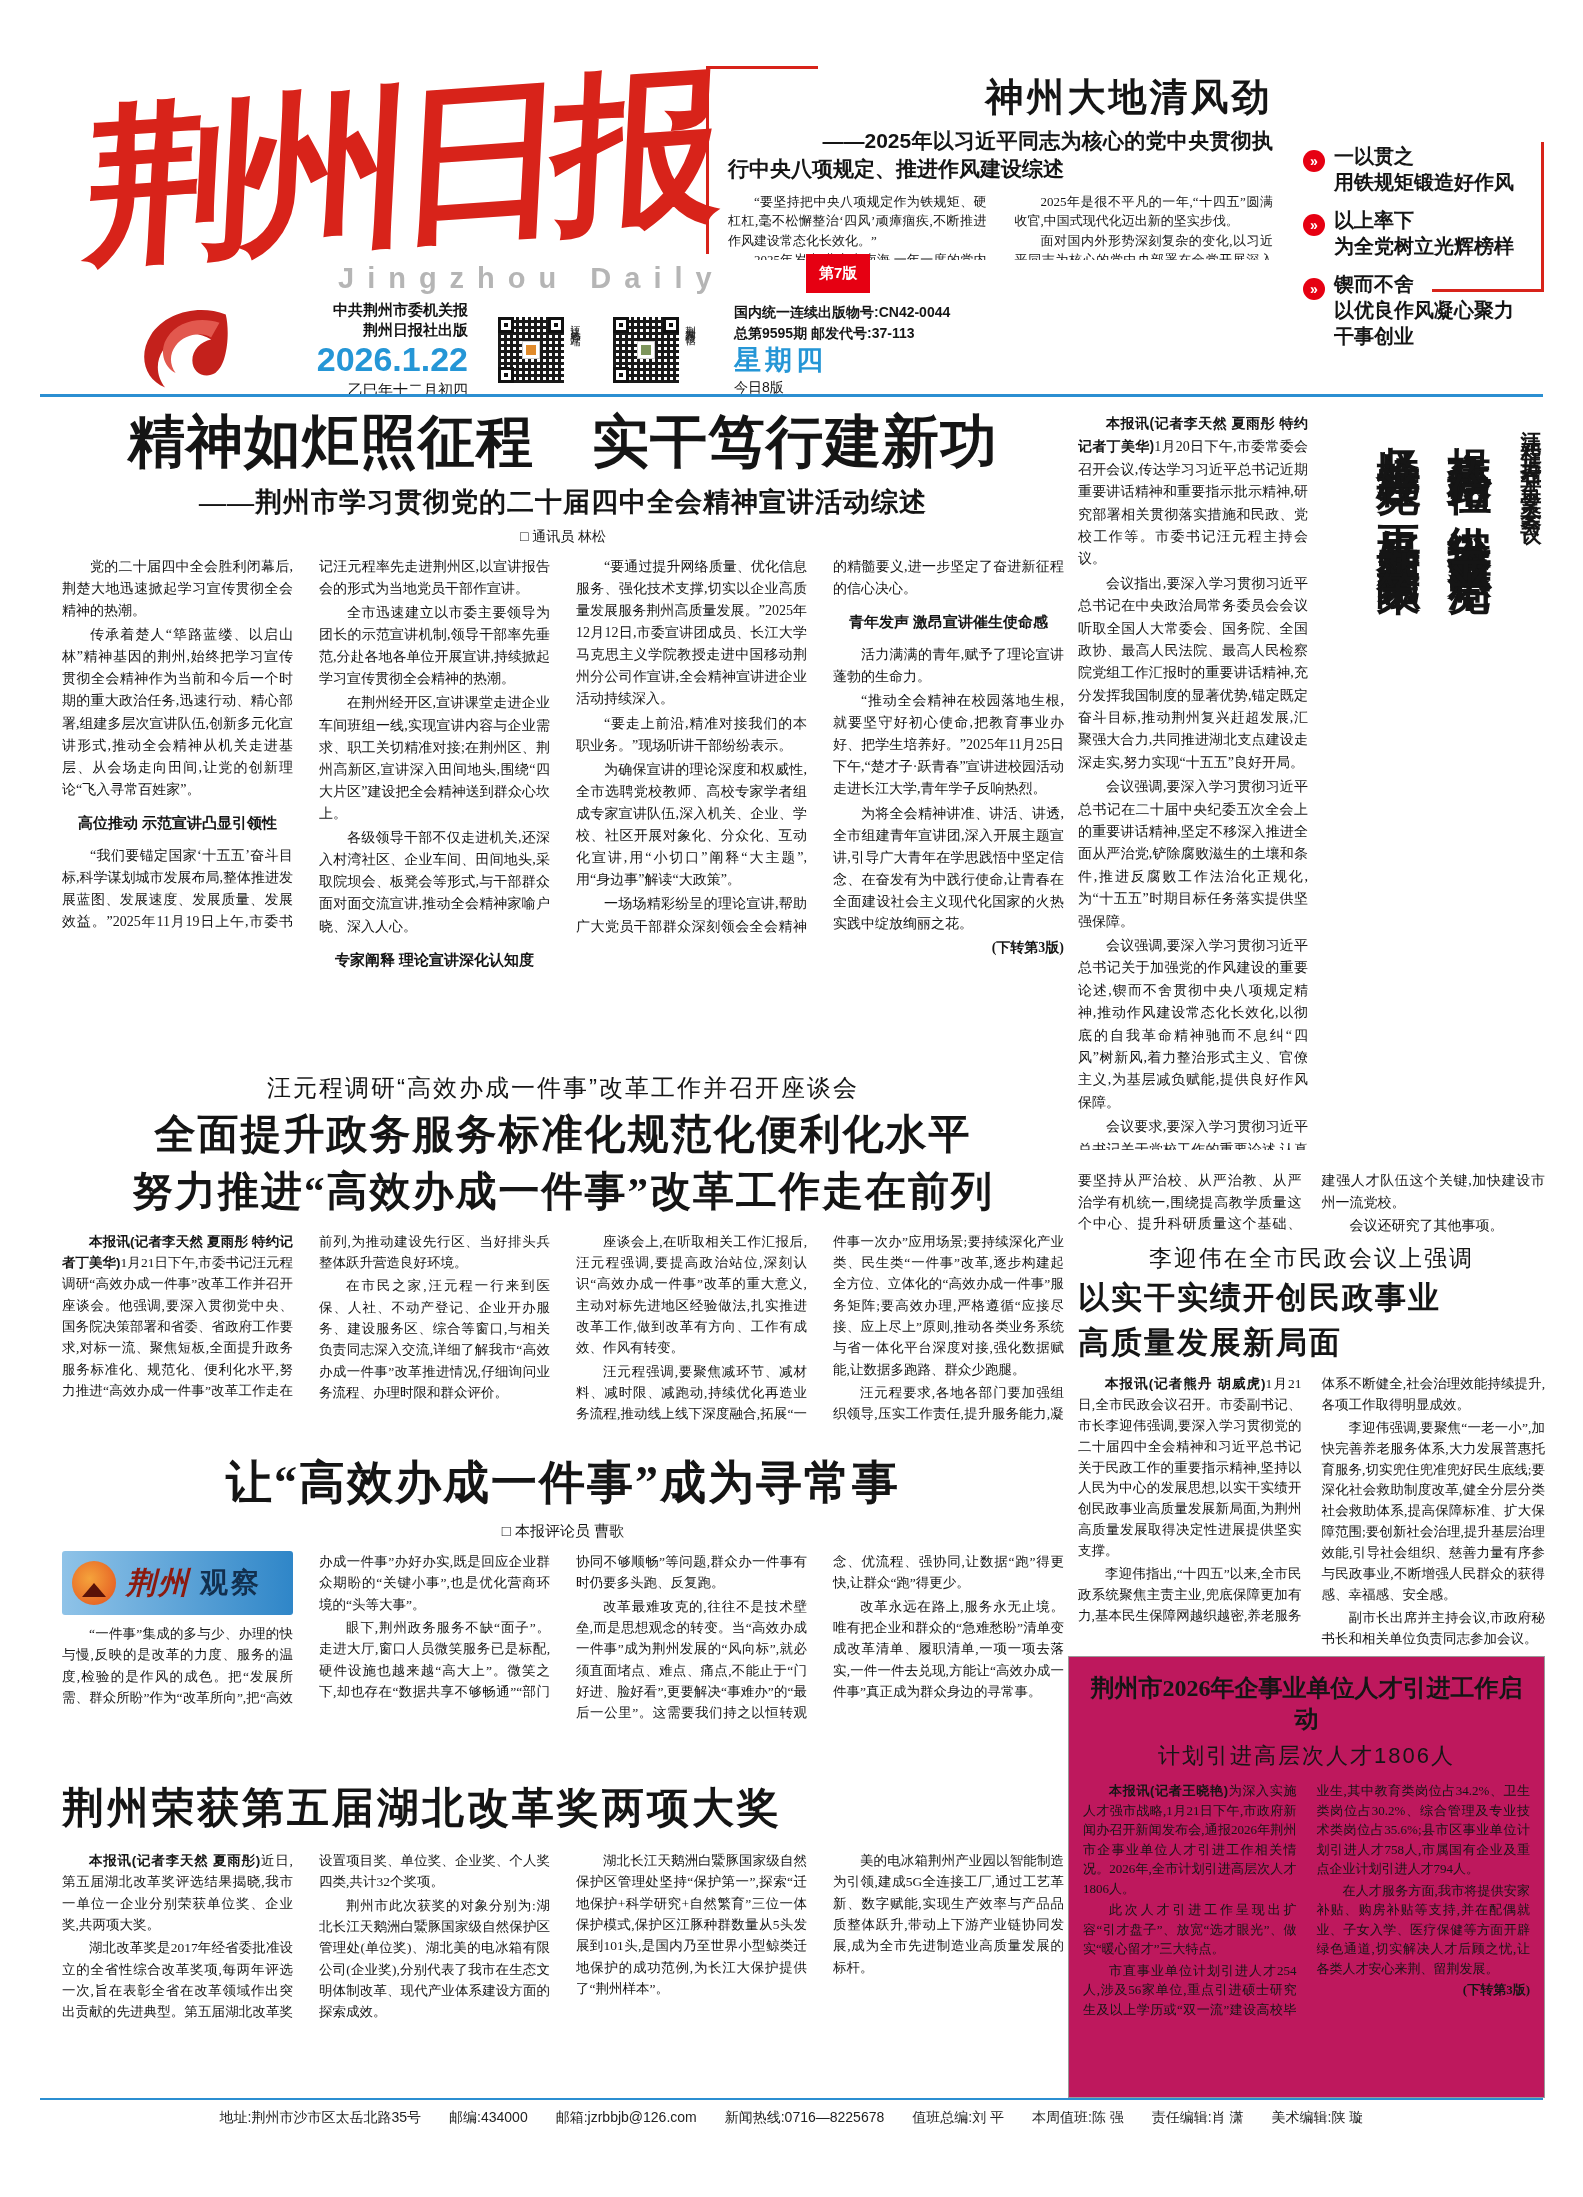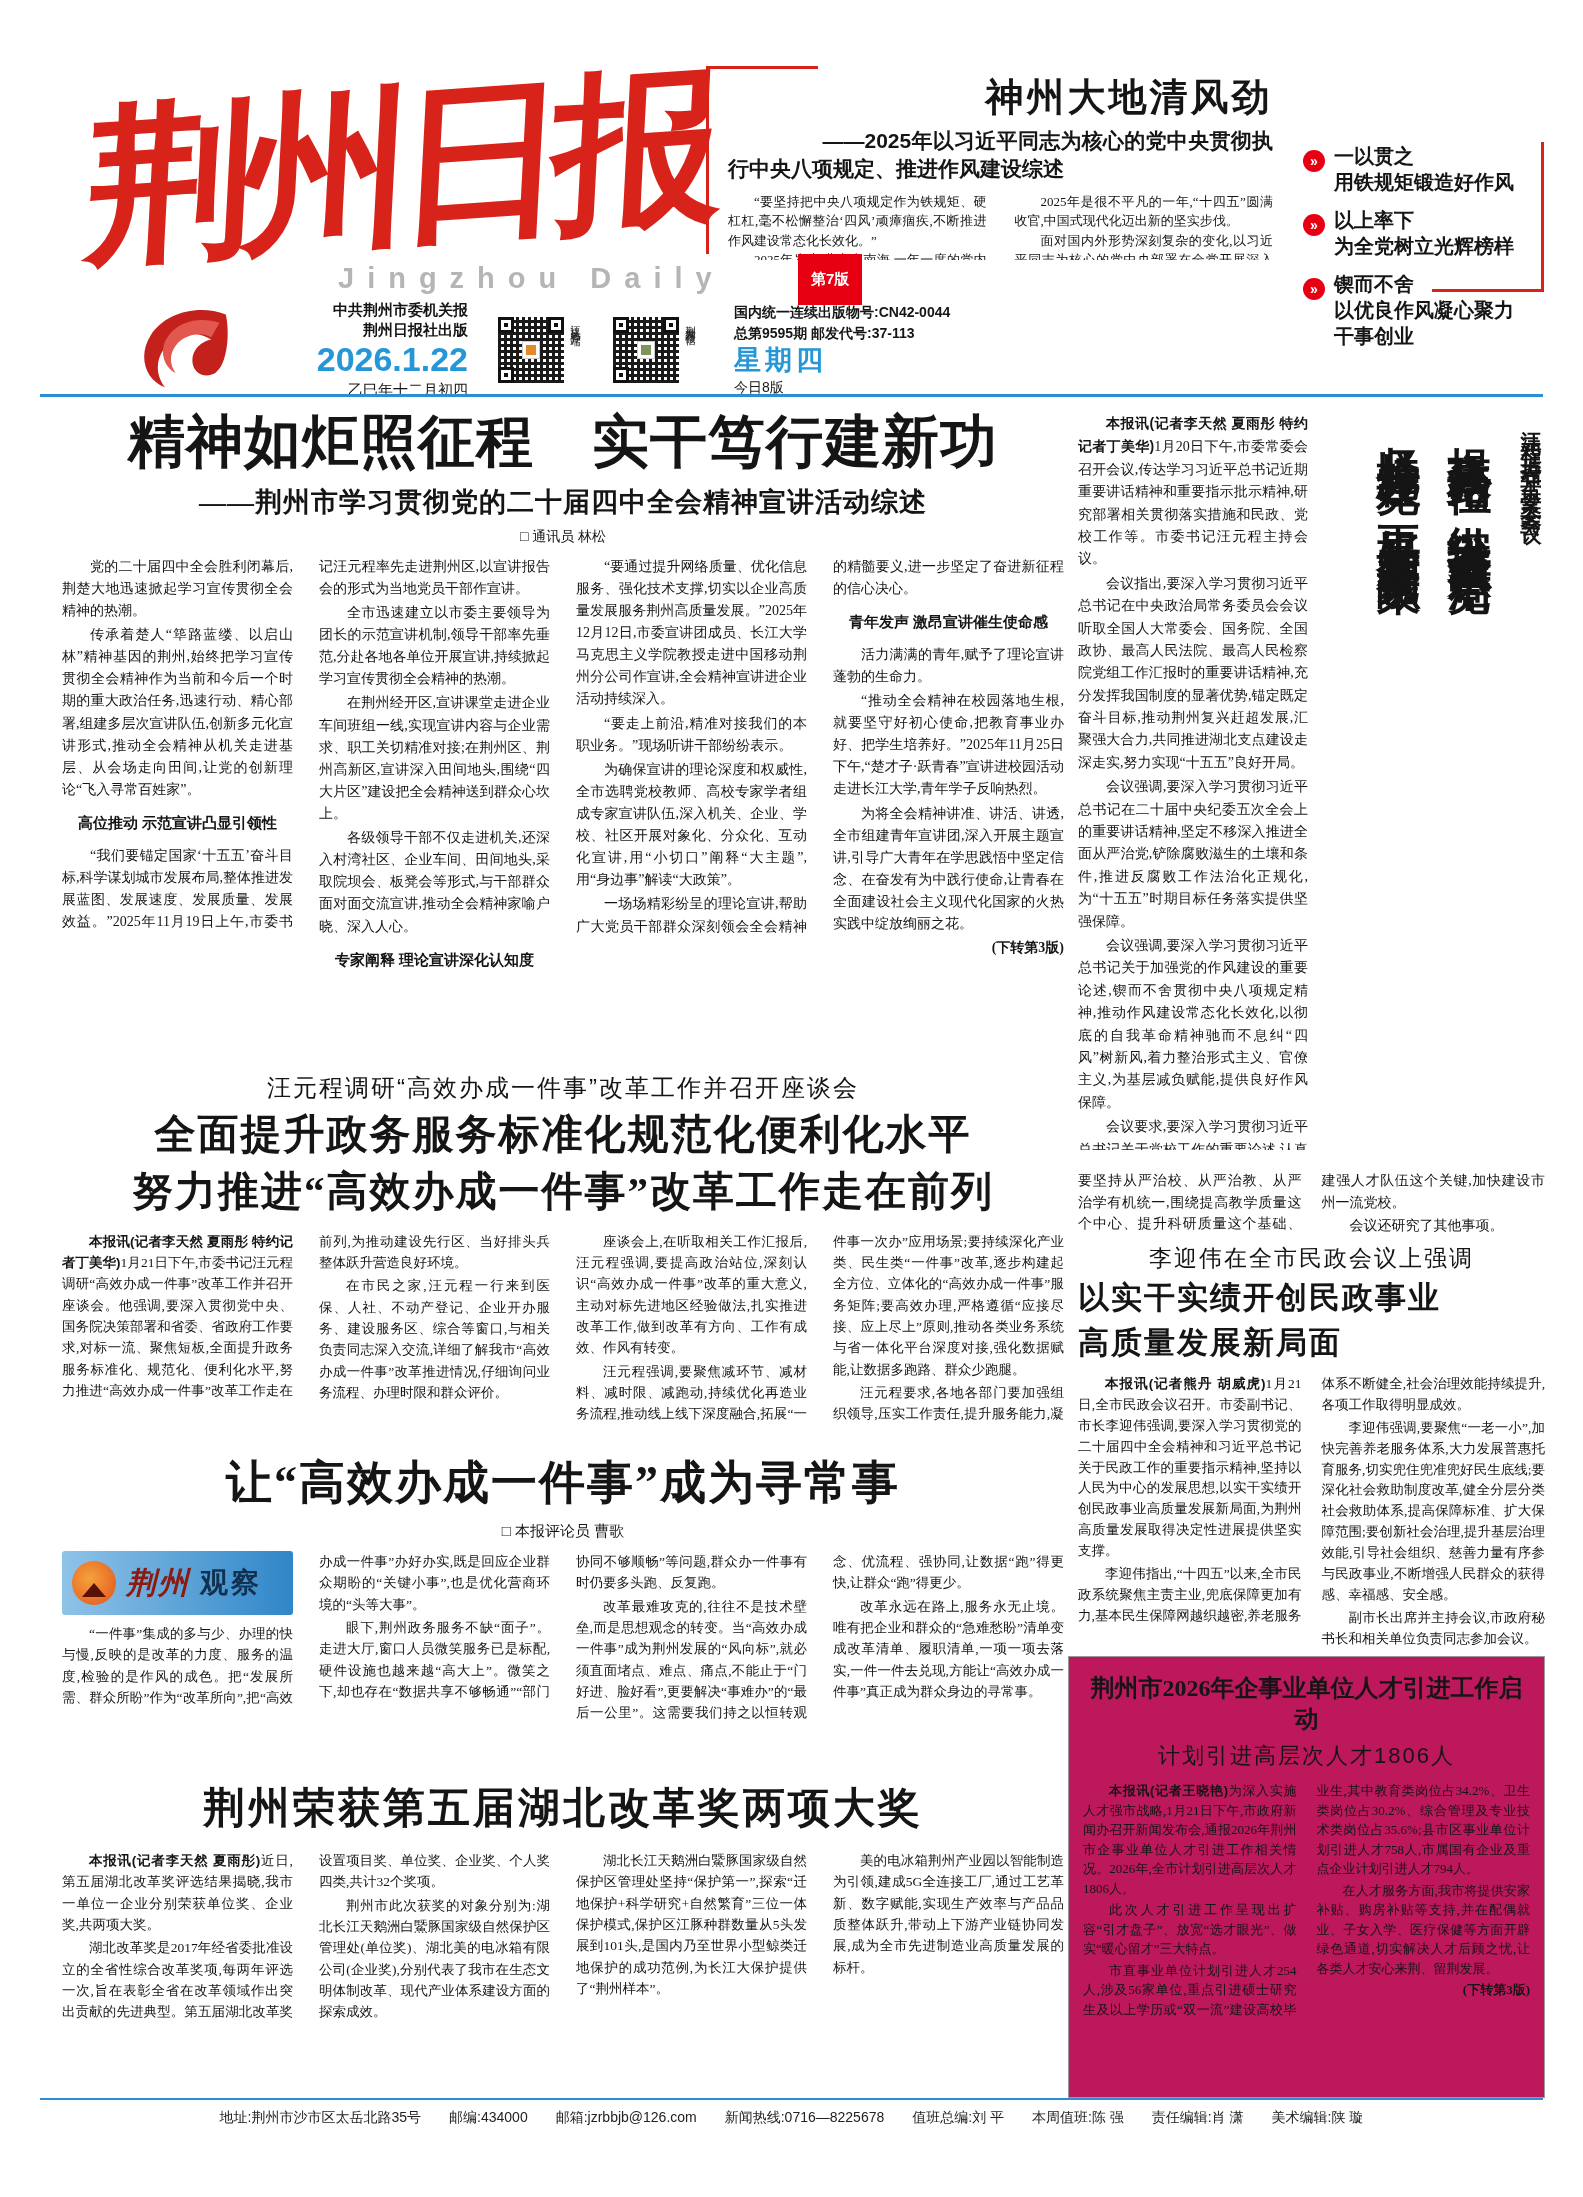--- a/index.html
+++ b/index.html
@@ -19,21 +19,21 @@
 .topbox .row{display:flex;margin-top:4px}
 .topbox .leftpart{width:545px}
 .topbox .sub{font-family:"Liberation Sans",sans-serif;font-weight:bold;font-size:21px;line-height:1.35;text-indent:4.5em;text-align:justify}
 .topbox .cols{display:flex;gap:28px;margin-top:8px;height:68px;overflow:hidden}
 .topbox .cols .c{flex:1;font-size:13px;line-height:1.5;text-align:justify}
 .topbox .cols p{text-indent:2em}
 .bullets{flex:1;padding:16px 0 0 30px}
 .bullet{display:flex;gap:9px;margin-bottom:12px;align-items:flex-start}
 .bdot{width:22px;height:22px;border-radius:50%;background:#e60012;color:#fff;font-weight:bold;display:flex;align-items:center;justify-content:center;font-size:14px;margin-top:7px;font-family:"Liberation Sans",sans-serif;flex:0 0 auto}
 .btext{font-family:"Liberation Sans",sans-serif;font-weight:bold;font-size:20px;line-height:1.3}
-.pagetag{position:absolute;left:92px;top:188px;background:#e60012;color:#fff;font-family:"Liberation Sans",sans-serif;font-size:15px;font-weight:bold;padding:16px 13px;z-index:3}
+.pagetag{position:absolute;left:100px;top:188px;background:#e60012;color:#fff;font-family:"Liberation Sans",sans-serif;font-size:15px;font-weight:bold;padding:10px 13px;z-index:3}
 
 
 .infobar{position:absolute;left:136px;top:304px;width:1340px;height:92px;display:flex;align-items:center;font-family:"Liberation Sans",sans-serif}
 .phoenix{width:96px;height:84px;flex:0 0 auto}
 .pub{width:212px;text-align:right;margin-left:24px;line-height:1.3}
 .pub .l{font-size:15px;font-weight:bold}
 .pub .d{font-size:34px;font-weight:bold;color:#2596d6;line-height:1.1;margin:2px 0}
 .pub .lunar{font-size:15px}
 .qrg{display:flex;margin-left:30px;align-items:center}
 .qr{position:relative;width:66px;height:66px;background:repeating-linear-gradient(0deg,#1a1a1a 0 3px,transparent 3px 6px),repeating-linear-gradient(90deg,#1a1a1a 0 3px,#fff 3px 6px)}
@@ -95,21 +95,21 @@
 .commentary .by{font-size:15px;text-align:center;margin:8px 0 10px;font-family:"Liberation Sans",sans-serif}
 .commentary .body4{height:216px;font-size:13.5px}
 .jzlogo{width:100%;height:64px;background:linear-gradient(90deg,#8fc3e8,#2f86c8);display:flex;align-items:center;gap:10px;padding:0 10px;margin-bottom:8px;border-radius:3px}
 .jzlogo .sun{width:44px;height:44px;border-radius:50%;background:radial-gradient(circle at 40% 40%,#f5a33b,#e2511f);position:relative;flex:0 0 auto}
 .jzlogo .sun::after{content:"";position:absolute;left:10px;bottom:8px;border-left:12px solid transparent;border-right:12px solid transparent;border-bottom:14px solid #5a1208}
 .jzlogo .t1{font-size:30px;color:#8c1a0f;font-weight:900;font-style:italic;letter-spacing:2px;font-family:"DejaVu Serif",serif}
 .jzlogo .t2{font-size:28px;color:#12304f;font-weight:900;font-family:"Liberation Sans",sans-serif;letter-spacing:3px}
 
 
 .award{position:absolute;left:62px;top:1780px;width:1002px}
-.award .h{font-size:42px;font-weight:900;text-align:center;letter-spacing:3px}
+.award .h{font-size:42px;font-weight:900;letter-spacing:3px}
 .award .body4{margin-top:14px;height:234px;font-size:13.5px}
 
 
 .talent{position:absolute;left:1068px;top:1656px;width:477px;height:442px;border:1px solid #9a9a9a;padding:16px 14px 10px;background:#be185d}
 .talent .h{font-size:24px;font-weight:900;text-align:center;line-height:1.3}
 .talent .s{font-family:"Liberation Sans",sans-serif;font-size:22px;text-align:center;margin-top:6px;letter-spacing:2px}
 .talent .body2{margin-top:10px;height:312px;font-size:13px;line-height:1.5}
 
 
 .footer{position:absolute;left:40px;top:2098px;width:1503px;border-top:2px solid #2b8fd2;padding-top:9px;text-align:center;font-size:14px;font-family:"Liberation Sans",sans-serif;color:#222}

